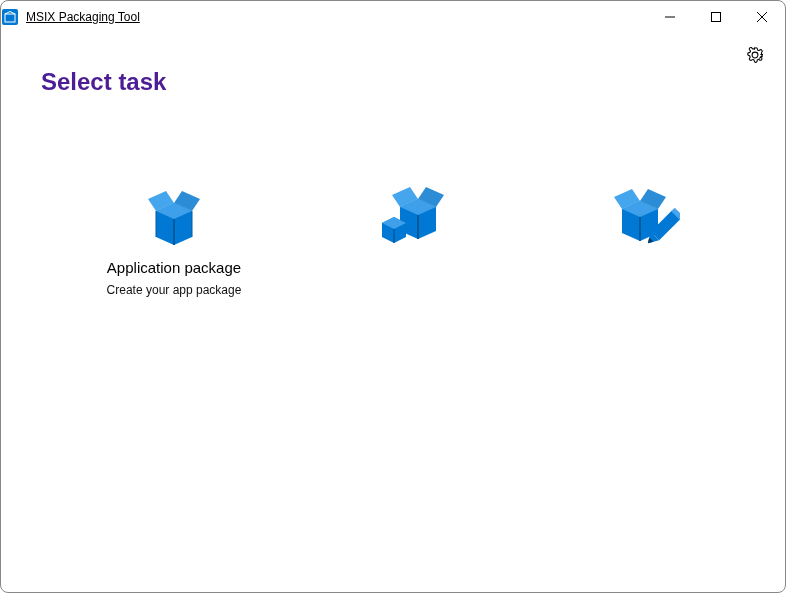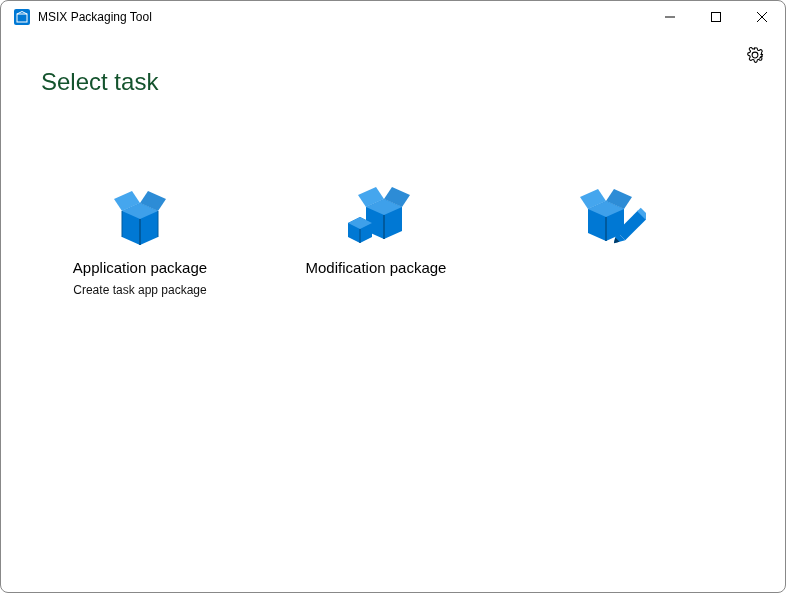--- a/index.html
+++ b/index.html
@@ -5,21 +5,21 @@
     * { box-sizing: border-box; margin: 0; padding: 0; }
     body {
       width: 786px; height: 593px;
       font-family: "Segoe UI", -apple-system, sans-serif;
       background: #fff; color: #000; overflow: hidden;
       border: 1px solid #888; border-radius: 8px;
       position: relative;
     }
     .titlebar {
       height: 32px; display: flex; align-items: center;
-      padding-left: 13px; user-select: none;
+      padding-left: 1px; user-select: none; text-decoration: underline;
     }
     .titlebar .app-icon {
       width: 16px; height: 16px; background: #0078d4;
       border-radius: 2px; margin-right: 8px; flex-shrink: 0;
       display: inline-flex; align-items: center; justify-content: center;
     }
     .titlebar .app-icon svg { display:block; }
     .titlebar .title { font-size: 12px; color: #000; }
     .titlebar .spacer { flex: 1; }
     .win-btn {
@@ -30,25 +30,25 @@
     .client {
       position:absolute; top:32px; left:0; right:0; bottom:0;
     }
     .gear-wrap {
       position:absolute; top:10px; right:16px;
       width:28px; height:28px; display:flex;
       align-items:center; justify-content:center; cursor:pointer;
     }
     .page-title {
       position:absolute; top:35px; left:40px;
-      font-size:24px; font-weight:400; color:#14532d;
+      font-size:24px; font-weight:700; color:#4c1d95;
     }
     .tasks {
       position:absolute; top:150px; left:0; right:0;
-      display:flex; justify-content:flex-start; gap:38px;
+      display:flex; justify-content:flex-end; gap:38px;
       padding: 0 40px;
     }
     .task {
       width:198px; text-align:center; cursor:pointer;
     }
     .task-icon {
       width:68px; height:68px; margin:0 auto 8px;
       display:flex; align-items:center; justify-content:center;
     }
     .task-title {
@@ -111,40 +111,39 @@
           <polygon points="16,28 34,36 52,28 34,20" fill="#3ea0ea"></polygon>
           <line x1="34" y1="36" x2="34" y2="62" stroke="#005a9e" stroke-width="2"></line>
 
           <polygon points="16,28 8,16 26,8 34,20" fill="#45a6ee"></polygon>
           <polygon points="52,28 60,16 42,8 34,20" fill="#2d8cd6"></polygon>
           <line x1="16" y1="28" x2="16" y2="54" stroke="#005a9e" stroke-width="1"></line>
           <line x1="52" y1="28" x2="52" y2="54" stroke="#005a9e" stroke-width="1"></line>
         </svg>
       </div>
       <div class="task-title">Application package</div>
-      <div class="task-desc">Create task app package</div>
+      <div class="task-desc">Create your app package</div>
     </div>
 
     <div class="task">
       <div class="task-icon">
         <svg width="68" height="68" viewBox="0 0 68 68">
 
           <polygon points="24,24 42,16 60,24 60,48 42,56 24,48" fill="#0078d4"></polygon>
           <polygon points="24,24 42,32 60,24 42,16" fill="#3ea0ea"></polygon>
           <line x1="42" y1="32" x2="42" y2="56" stroke="#005a9e" stroke-width="2"></line>
 
           <polygon points="24,24 16,12 34,4 42,16" fill="#45a6ee"></polygon>
           <polygon points="60,24 68,12 50,4 42,16" fill="#2d8cd6"></polygon>
 
           <polygon points="6,40 18,34 30,40 30,54 18,60 6,54" fill="#0078d4"></polygon>
           <polygon points="6,40 18,46 30,40 18,34" fill="#3ea0ea"></polygon>
           <line x1="18" y1="46" x2="18" y2="60" stroke="#005a9e" stroke-width="1.5"></line>
         </svg>
       </div>
-      <div class="task-title">Modification package</div>
     </div>
 
     <div class="task">
       <div class="task-icon">
         <svg width="68" height="68" viewBox="0 0 68 68">
 
           <polygon points="10,26 28,18 46,26 46,50 28,58 10,50" fill="#0078d4"></polygon>
           <polygon points="10,26 28,34 46,26 28,18" fill="#3ea0ea"></polygon>
           <line x1="28" y1="34" x2="28" y2="58" stroke="#005a9e" stroke-width="2"></line>
           <polygon points="10,26 2,14 20,6 28,18" fill="#45a6ee"></polygon>

